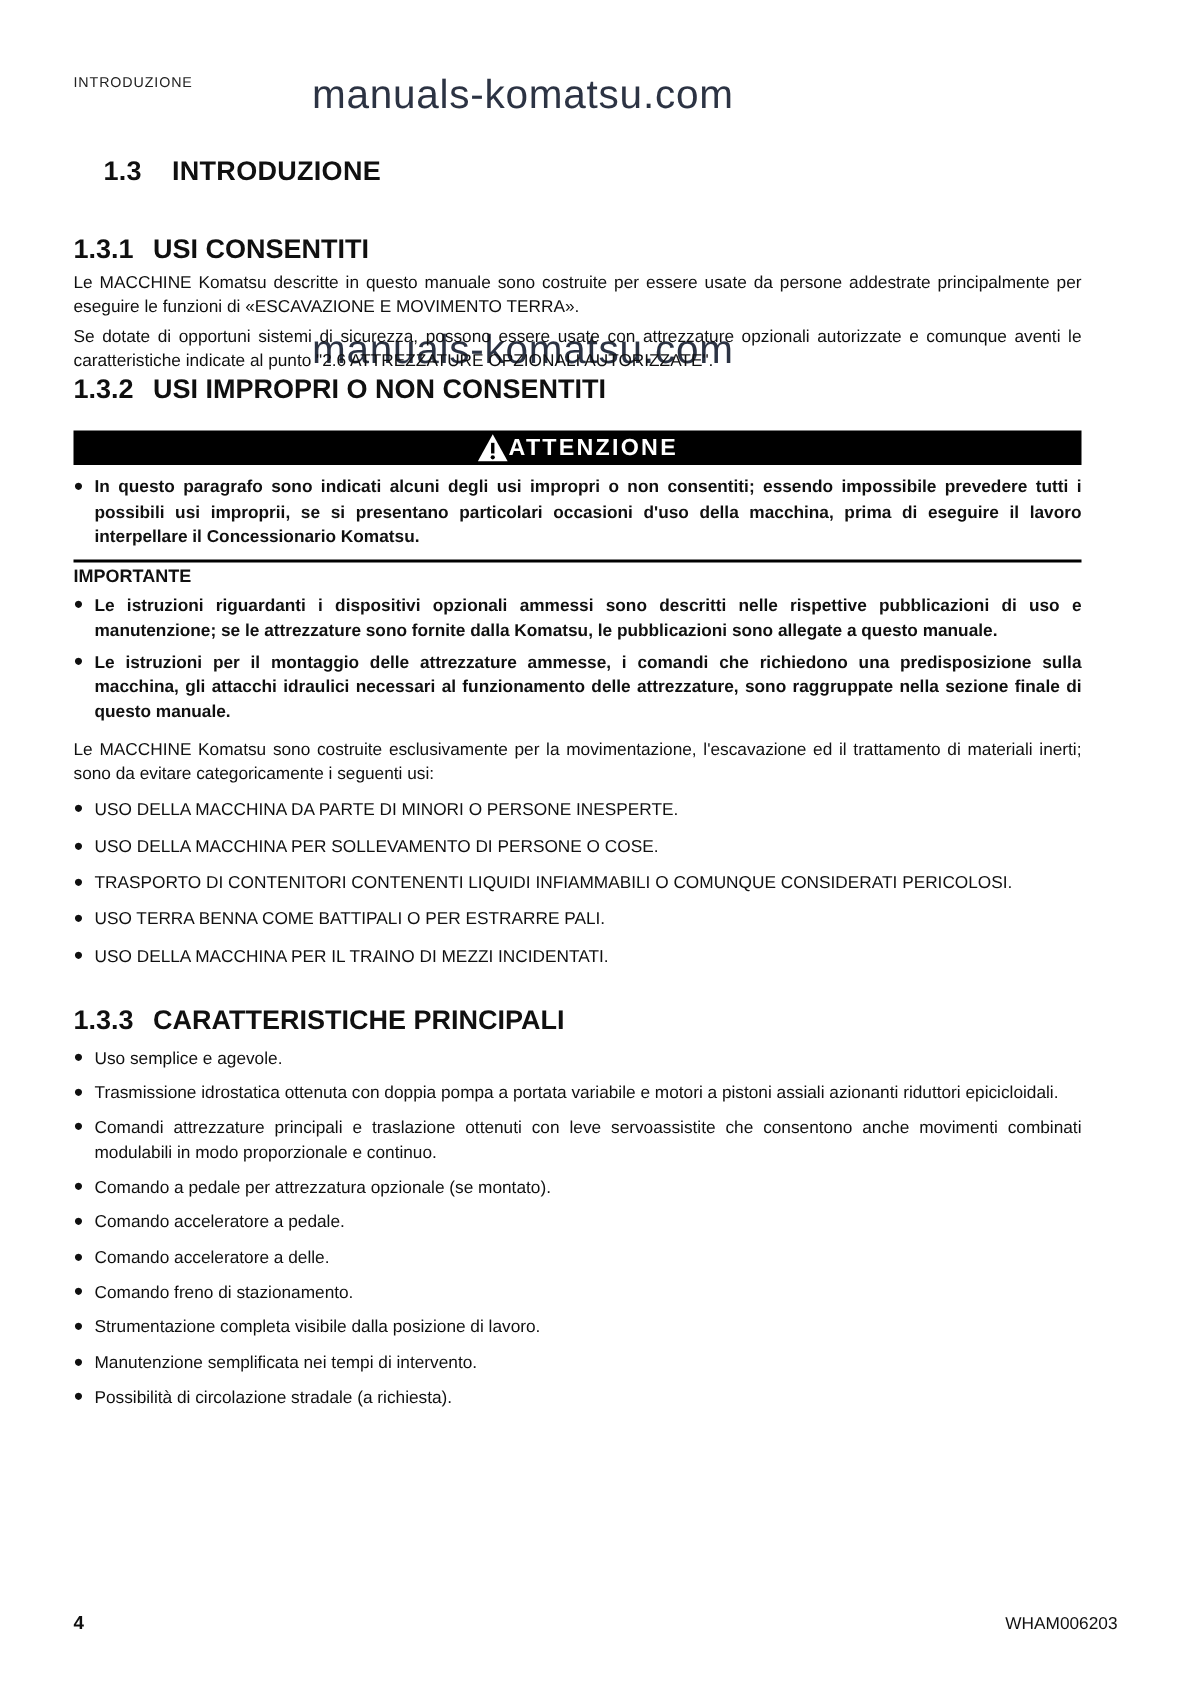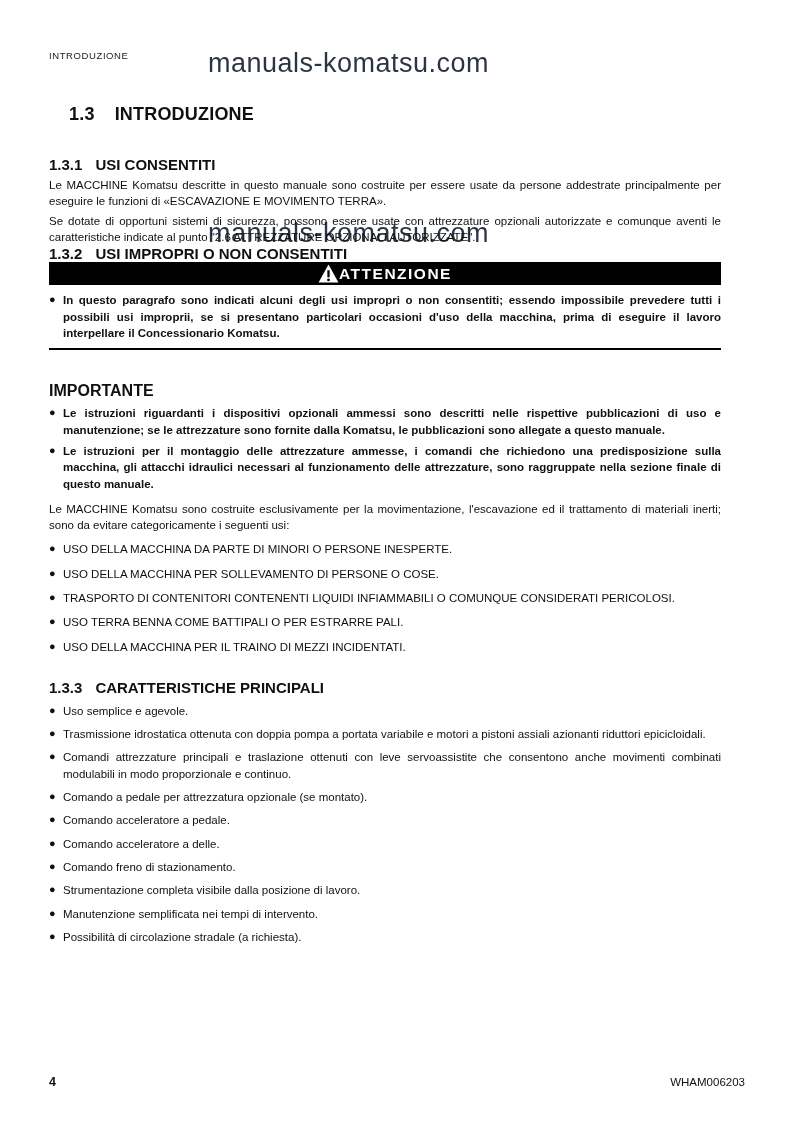--- a/index.html
+++ b/index.html
@@ -22,29 +22,30 @@
     opacity:0.88;
     letter-spacing:0.5px;
     white-space:nowrap;
   }
   .wm-top { top:48px; }
   .wm-mid { top:218px; }
   .content { position:relative; z-index:1; padding:50px 72px 0 49px; }
   .doc-header { font-size:9.5px; letter-spacing:0.6px; color:#222; }
   h1.title { margin-top:43px; font-size:18px; font-weight:bold; letter-spacing:0.2px;margin-left:20px; }
   h1 .h-num { margin-right:20px; }
-  h2.sec { font-size:15px; font-weight:bold; }
+  h2.sec { font-size:18px; font-weight:bold; }
   h2 .h-num { margin-right:13px; }
   .sec-131 { margin-top:31px; }
   .sec-132 { }
   .sec-133 { margin-top:24px; }
   p.body { margin-top:4px; font-size:11.5px; line-height:1.4; text-align:justify; }
   p.intro { margin-top:9px; font-size:11.5px; line-height:1.4; text-align:justify; }
 
   .attention-banner {
+    margin-top:17px;
     height:23px;
     background:#000000;
     color:#ffffff;
     display:flex;
     align-items:center;
     justify-content:center;
   }
   .attention-banner .att-label {
     font-size:15.5px;
     font-weight:bold;
@@ -55,21 +56,21 @@
   ul { list-style:none; }
   li.bullet-item { display:flex; font-size:11.5px; line-height:1.42; }
   li .marker { width:14px; flex:0 0 14px; font-size:11px; line-height:1.45; }
   li .li-text { flex:1; }
   li.justified .li-text { text-align:justify; }
   li.bold-item { font-weight:bold; }
 
   .attention-bullet { margin-top:7px; }
   .attention-rule { margin-top:7px; border:none; border-top:2.5px solid #000; height:0; }
 
-  .important-label { margin-top:32px; font-size:16px; font-weight:bold; }
+  .important-label { margin-top:2px; font-size:12px; font-weight:bold; }
   .important-list li { margin-top:5px; }
 
   .forbidden-list { margin-top:4px; }
   .forbidden-list li { margin-top:8px; }
 
   .features-list { margin-top:4px; }
   .features-list li { margin-top:7px; }
 
   .footer {
     position:absolute;

